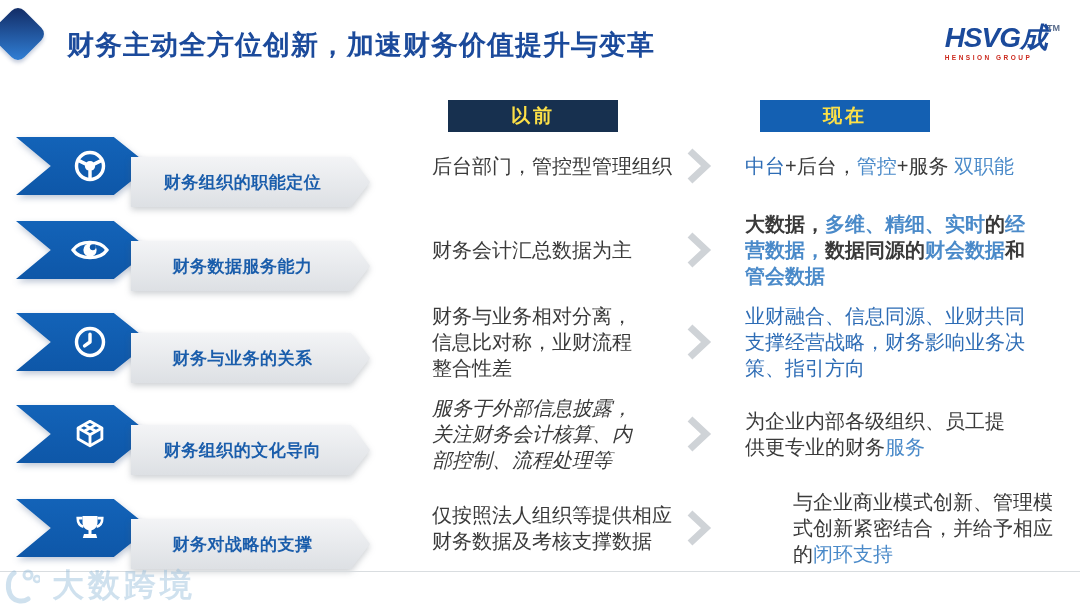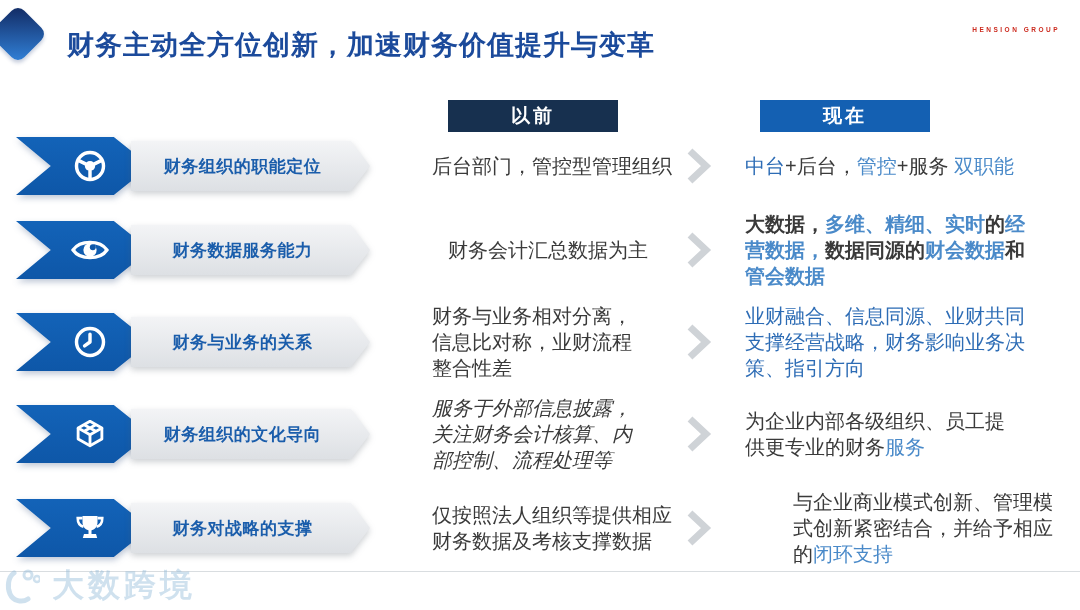--- a/index.html
+++ b/index.html
@@ -27,35 +27,35 @@
   }
   .logo-main sup{font-size:9px;font-style:normal;letter-spacing:0;color:#5a6d8c;vertical-align:top;}
   .logo-sub{
     margin-top:3px;font-size:6.5px;font-weight:bold;letter-spacing:2.5px;
     color:var(--logo_red,#cc2a1e);
   }
   
   .col-header{
     position:absolute;top:100px;width:170px;height:32px;
     display:flex;align-items:center;justify-content:center;
-    color:#ffffff;font-size:19px;font-weight:bold;letter-spacing:3px;
+    color:#fde047;font-size:19px;font-weight:bold;letter-spacing:3px;
   }
   .col-header.before{left:448px;background:var(--header_before_bg,#17304f);}
   .col-header.now{left:760px;background:var(--header_now_bg,#1460b2);}
   
   .row{position:absolute;left:0;right:0;height:0;}
   .blue-wrap{position:absolute;left:16px;top:0;transform:translateY(-50%);
     filter:drop-shadow(1px 3px 3px rgba(40,70,120,.30));}
   .blue-arrow{
     width:134px;height:58px;box-sizing:border-box;padding-left:14px;
     background:linear-gradient(180deg,#1363b8,var(--arrow_blue,#0e57a8));
     clip-path:polygon(0 0,73% 0,100% 50%,73% 100%,0 100%,26% 50%);
     display:flex;align-items:center;justify-content:center;
   }
-  .gray-wrap{position:absolute;left:131px;top:0;transform:translateY(-50%);
+  .gray-wrap{position:absolute;left:131px;top:16px;transform:translateY(-50%);
     filter:drop-shadow(0 3px 3px rgba(80,90,100,.28));}
   .gray-arrow{
     width:239px;height:50px;box-sizing:border-box;padding-right:16px;
     background:linear-gradient(180deg,#f3f4f6,#dde0e4);
     clip-path:polygon(0 0,92% 0,100% 50%,92% 100%,0 100%);
     display:flex;align-items:center;justify-content:center;
   }
   .row-label{font-size:17px;font-weight:bold;color:var(--label_blue,#1a5dab);letter-spacing:.5px;}
   .before-text,.after-text{
     position:absolute;top:0;transform:translateY(-50%);
@@ -83,20 +83,21 @@
   }
 </style>
 </head>
 <body>
 
 <div class="deco-arrow"></div>
 
 <h1 class="page-title">财务主动全方位创新，加速财务价值提升与变革</h1>
 
 <div class="logo">
+  <div class="logo-main"><span>HSVG成</span><sup>TM</sup></div>
   <div class="logo-sub">HENSION GROUP</div>
 </div>
 
 <div class="col-header before">以前</div>
 <div class="col-header now">现在</div>
 
 <div id="rows">
     <div class="row" style="top: 166px;">
       <div class="blue-wrap">
         <div class="blue-arrow">
@@ -130,21 +131,21 @@
             <circle cx="12" cy="12" r="3.8" fill="#fff"></circle>
             <circle cx="13.6" cy="10.4" r="1.7" fill="#0e57a8"></circle>
           </svg>
         </div>
       </div>
       <div class="gray-wrap">
         <div class="gray-arrow">
           <span class="row-label">财务数据服务能力</span>
         </div>
       </div>
-      <div class="before-text" style="width: 260px; margin-left: 16px;"><span class="c-dark">财务会计汇总数据为主</span></div>
+      <div class="before-text" style="width: 260px;"><span class="c-dark">财务会计汇总数据为主</span></div>
       <div class="chev"><svg width="27" height="38" viewBox="0 0 27 38">
           <path d="M5 4 L21 19 L5 34" fill="none" stroke="#cfd3d7" stroke-width="7"></path>
         </svg></div>
       <div class="after-text" style="width: 296px; font-weight: bold;"><span class="c-dark">大数据，</span><span class="c-lightblue">多维、精细、实时</span><span class="c-dark">的</span><span class="c-lightblue">经营数据，</span><span class="c-dark">数据同源的</span><span class="c-lightblue">财会数据</span><span class="c-dark">和</span><span class="c-lightblue">管会数据</span></div>
     </div>
     <div class="row" style="top: 342px;">
       <div class="blue-wrap">
         <div class="blue-arrow">
           <svg width="36" height="36" viewBox="0 0 24 24">
             <circle cx="12" cy="12" r="9" fill="none" stroke="#fff" stroke-width="2.3"></circle>

